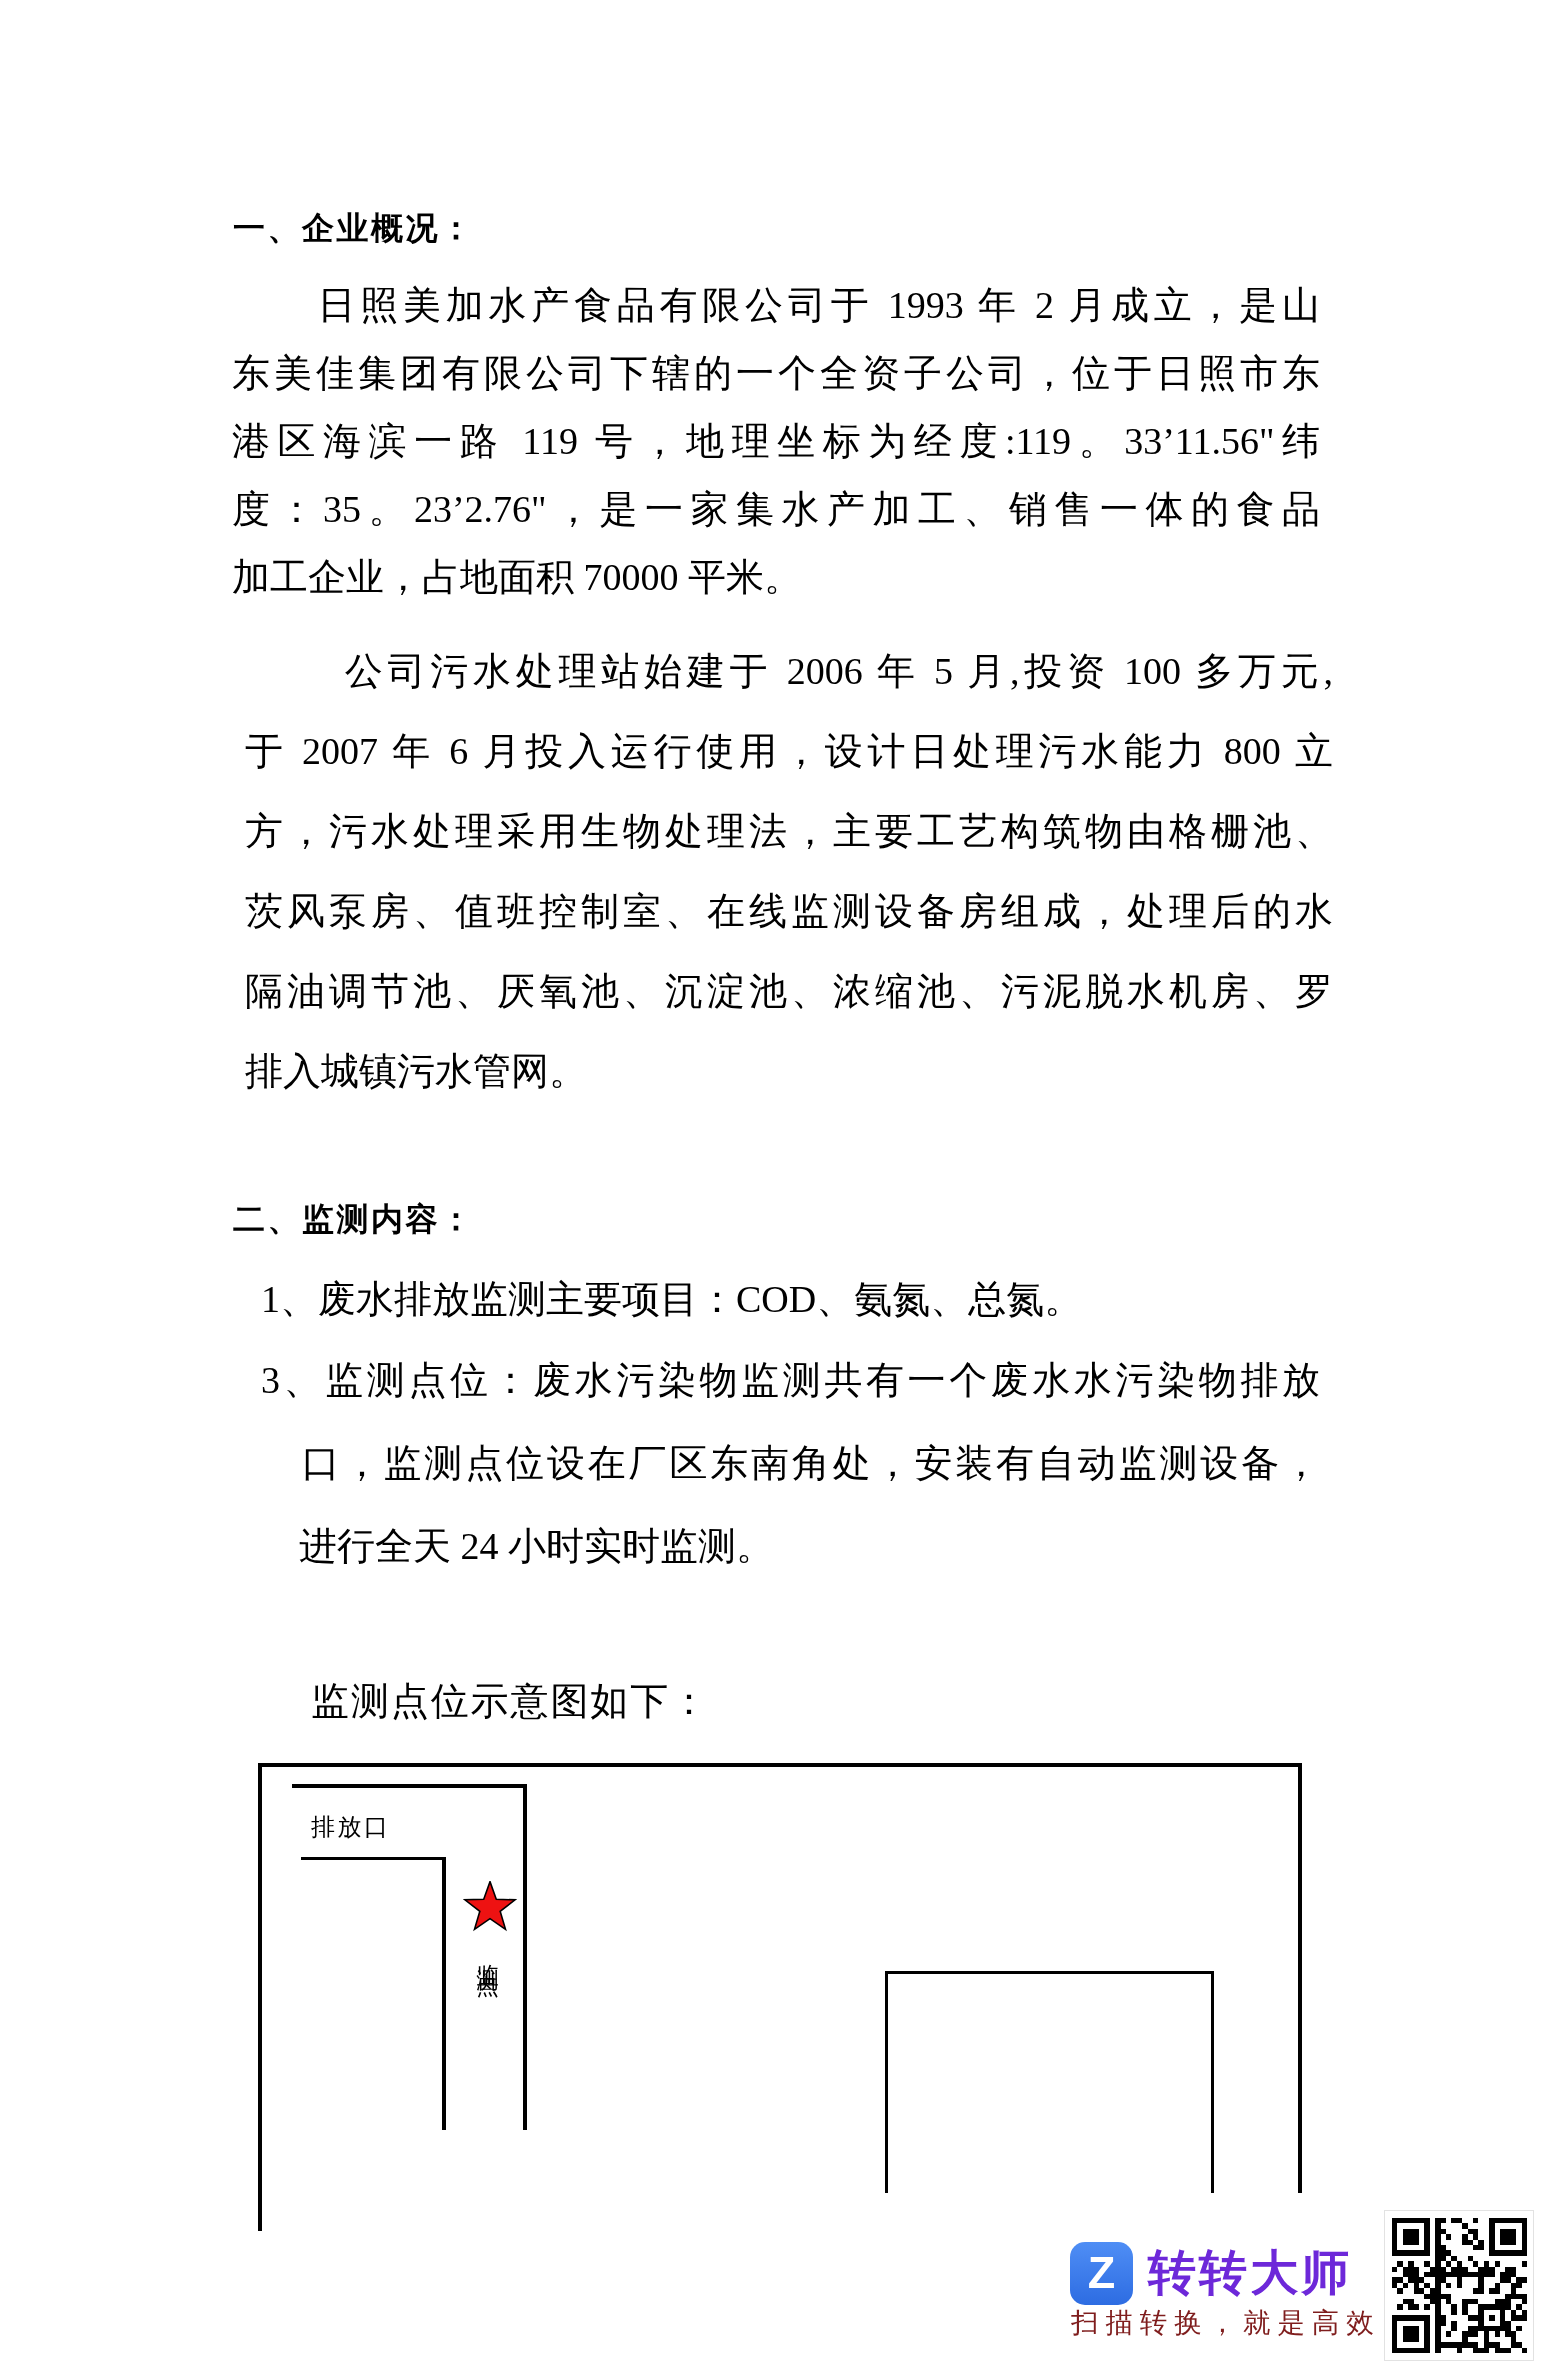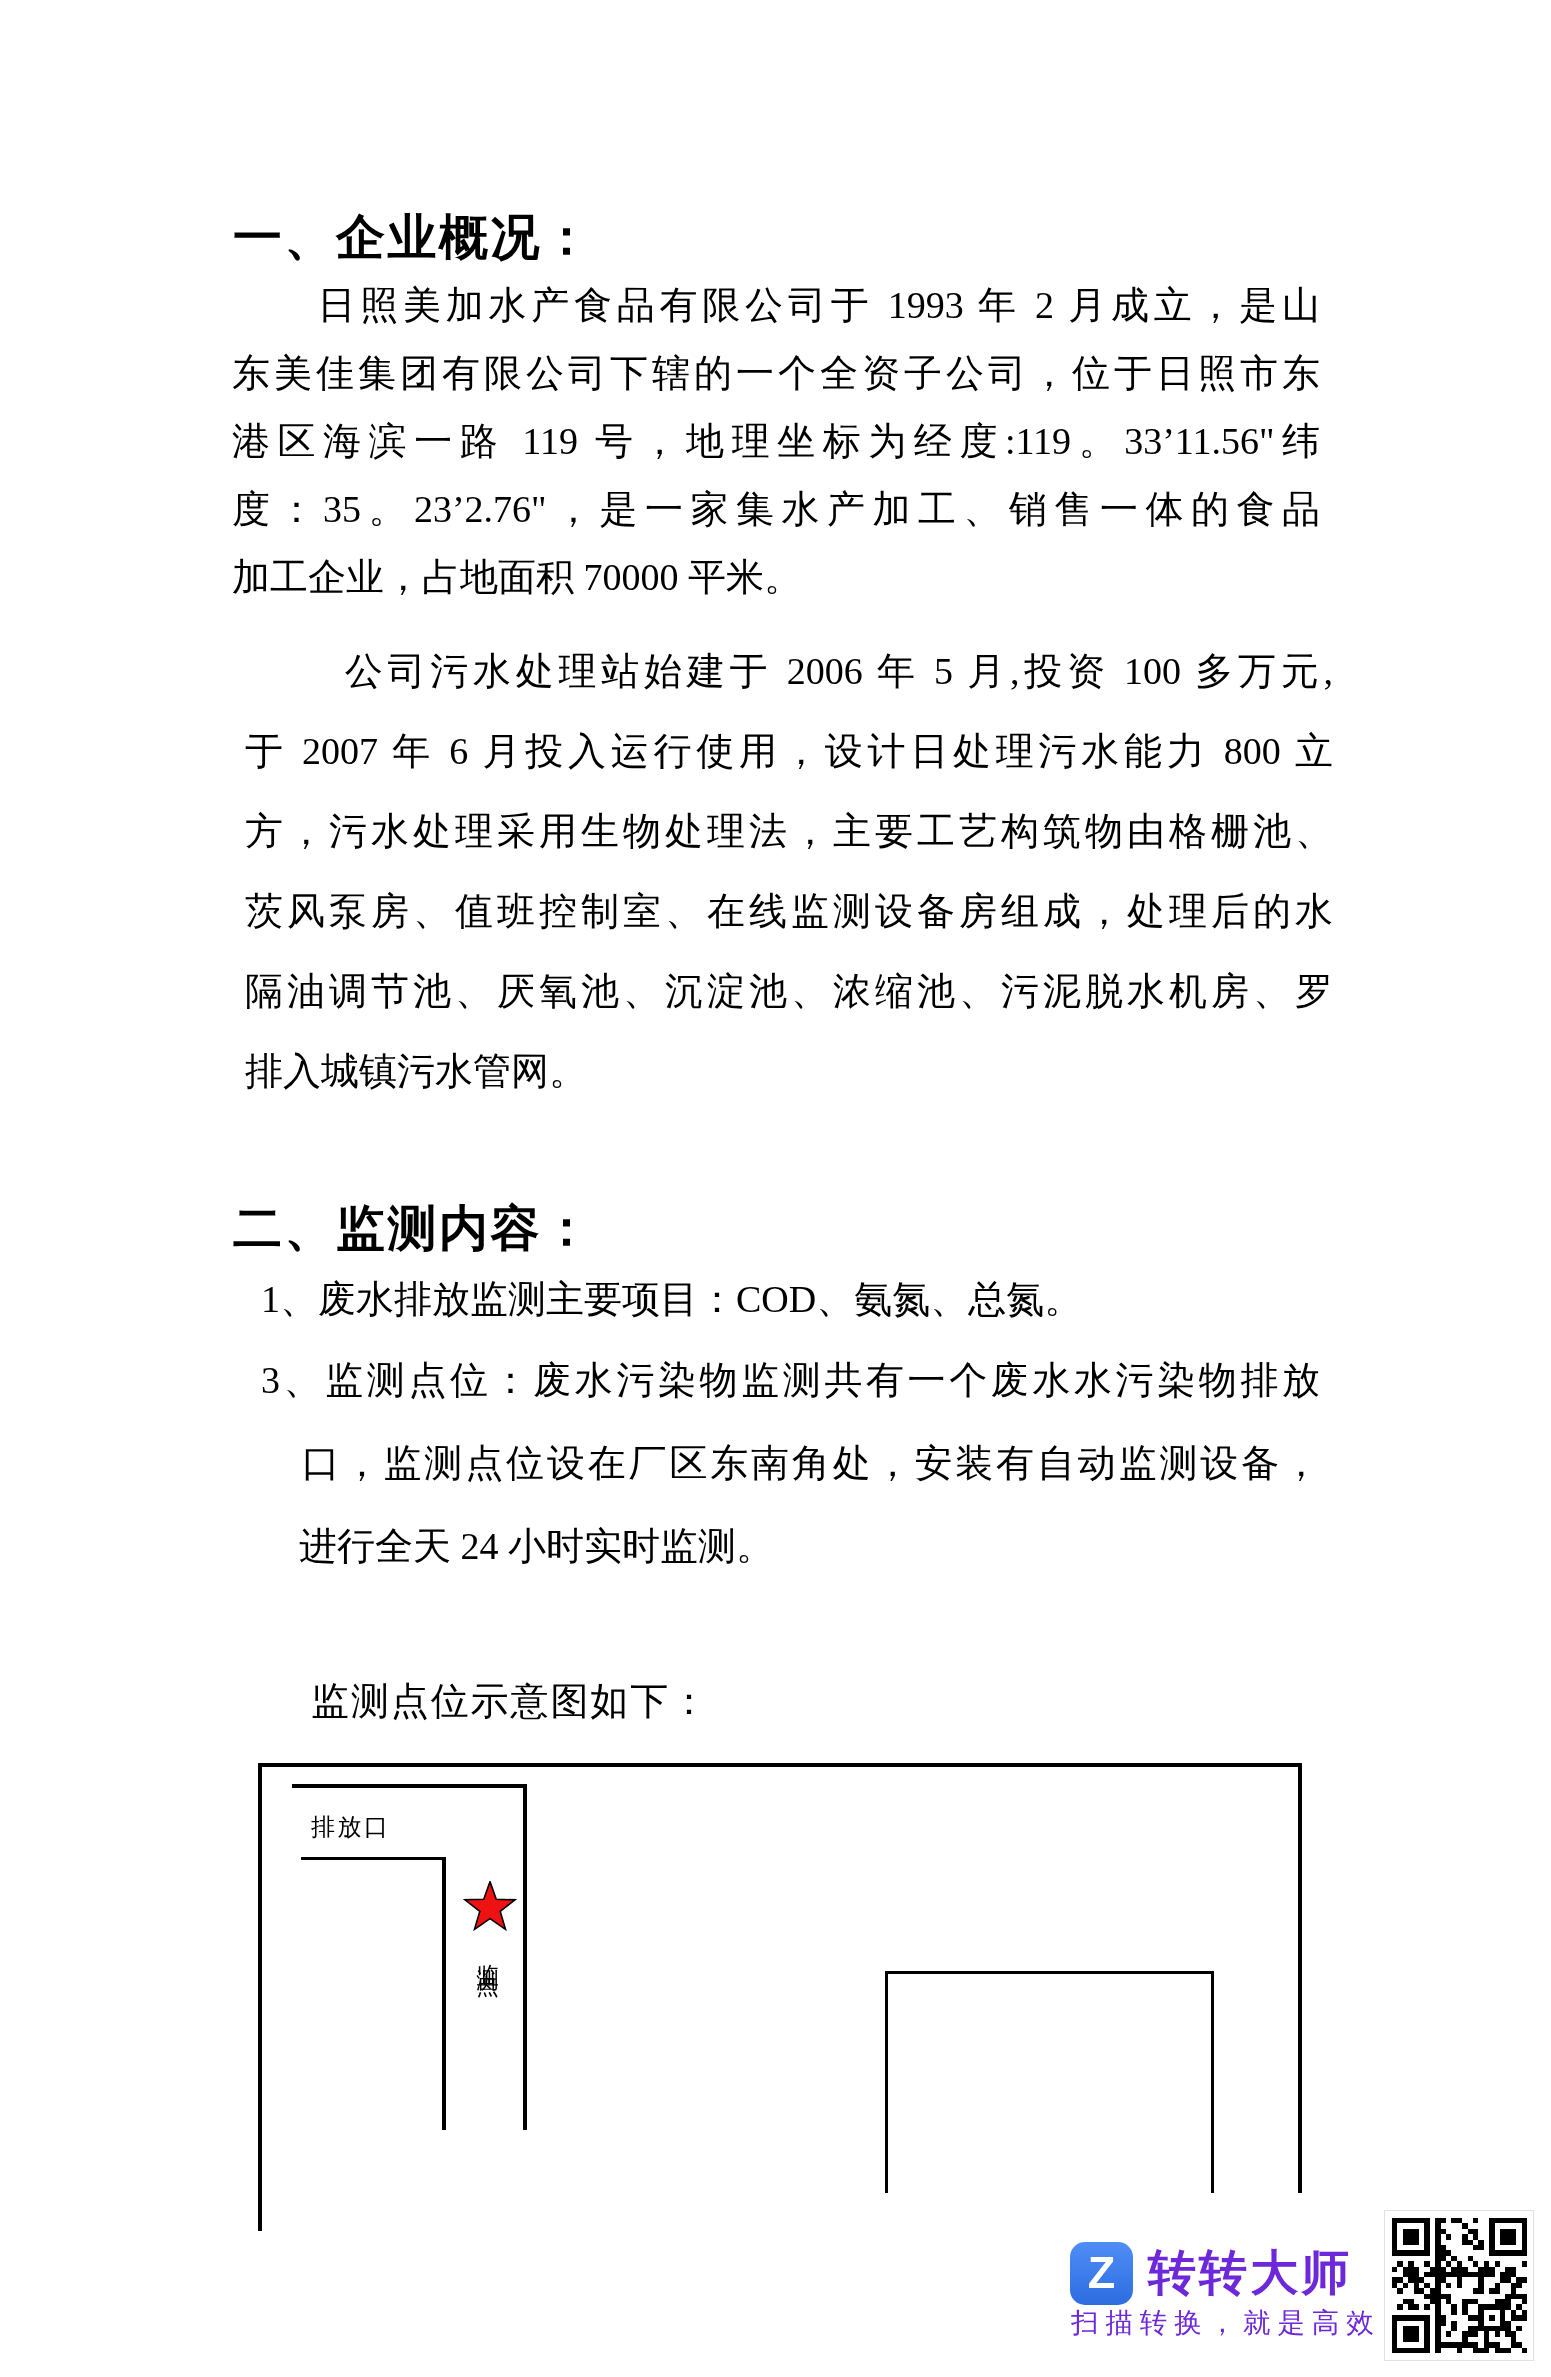--- a/index.html
+++ b/index.html
@@ -7,21 +7,21 @@
     position:relative;
     width:1551px;height:2377px;
     margin:0 auto;
     background:#ffffff;
     font-family:"Liberation Serif","DejaVu Serif",serif;
     color:#000;
     overflow:hidden;
   }
   .abs{position:absolute;}
   .heading{
-    font-size:49px;
+    font-size:32px;
     font-weight:700;
     letter-spacing:2.5px;
     line-height:1.1;
     white-space:nowrap;
   }
   .para{width:1088px;font-size:38px;}
   .pline{
     text-align:justify;
     text-align-last:justify;
   }
@@ -142,21 +142,21 @@
       <polygon points="0,-42 10,-13.8 39.9,-13 16.2,5.3 24.7,34 0,17 -24.7,34 -16.2,5.3 -39.9,-13 -10,-13.8" fill="#ee1212" stroke="#000" stroke-width="2.5"></polygon>
     </svg>
 
     <div class="monitor-label">监测点</div>
   </div>
 
   <div class="abs logo-badge">
     <span class="logo-z">Z</span>
   </div>
   <div class="abs brand" style="color: #6d28d9;">转转大师</div>
-  <div class="abs slogan" style="color: #6d28d9;">扫描转换，就是高效</div>
+  <div class="abs slogan" style="color: #7f1d1d;">扫描转换，就是高效</div>
 
   <div class="abs qr-frame">
     <svg id="qr" width="135" height="135" viewBox="0 0 25 25" shape-rendering="crispEdges">
         <g fill="#000">
           <rect x="0" y="0" width="1" height="1"></rect>
           <rect x="1" y="0" width="1" height="1"></rect>
           <rect x="2" y="0" width="1" height="1"></rect>
           <rect x="3" y="0" width="1" height="1"></rect>
           <rect x="4" y="0" width="1" height="1"></rect>
           <rect x="5" y="0" width="1" height="1"></rect>

